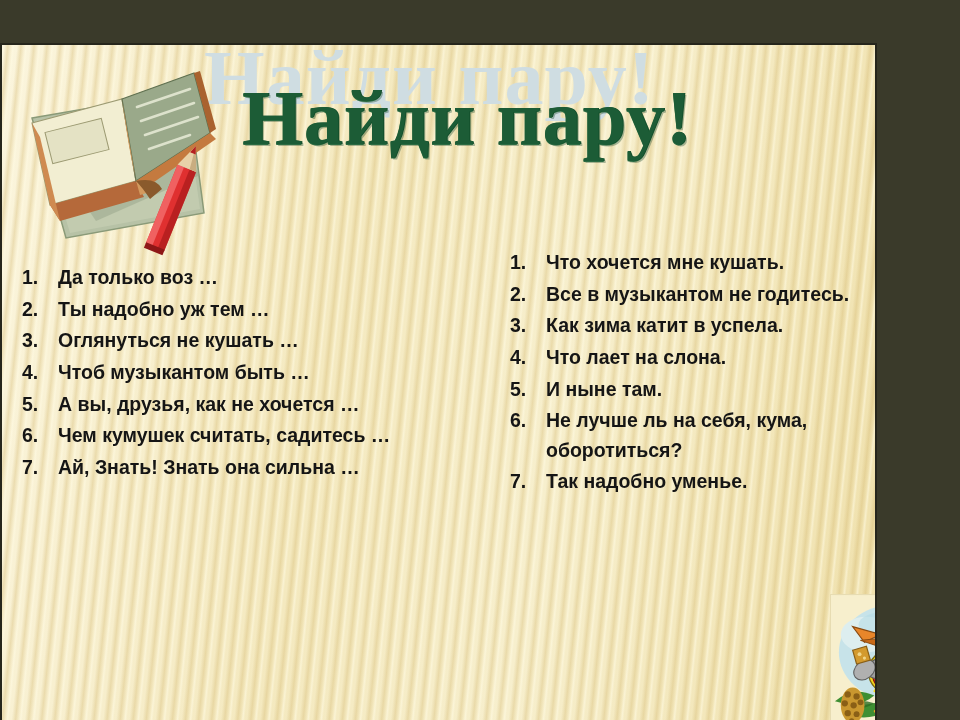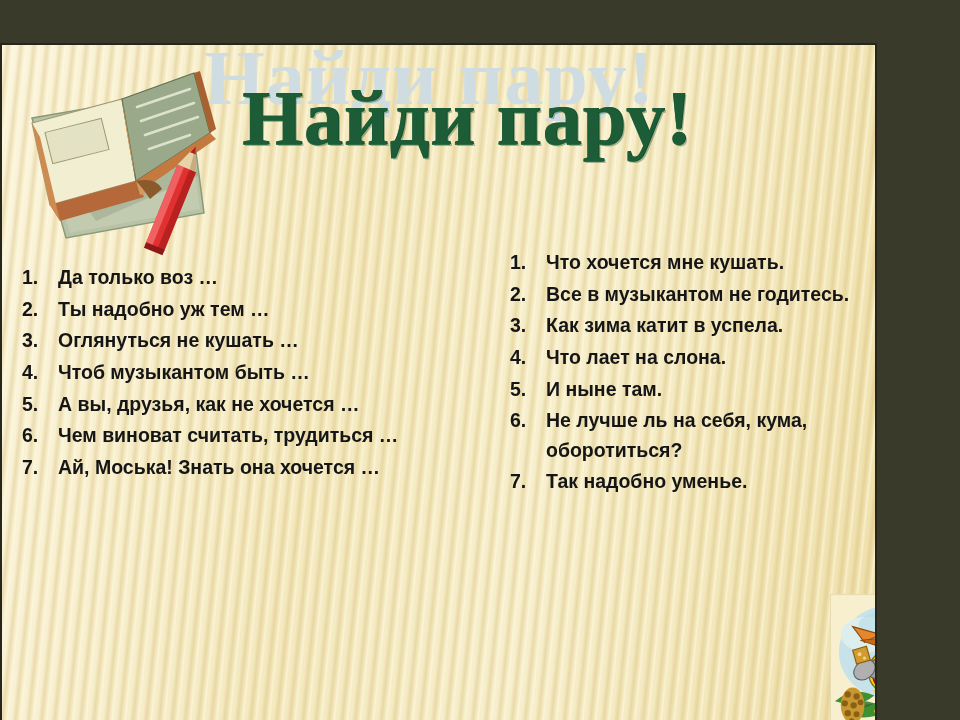--- a/index.html
+++ b/index.html
@@ -196,25 +196,25 @@
     <div class="item">
       <span class="item-num">4.</span>
       <span class="item-text">Чтоб музыкантом быть …</span>
     </div>
     <div class="item">
       <span class="item-num">5.</span>
       <span class="item-text">А вы, друзья, как не хочется …</span>
     </div>
     <div class="item">
       <span class="item-num">6.</span>
-      <span class="item-text">Чем виноват считать, трудиться …</span>
+      <span class="item-text">Чем кумушек считать, садитесь …</span>
     </div>
     <div class="item">
       <span class="item-num">7.</span>
-      <span class="item-text">Ай, Моська! Знать она хочется …</span>
+      <span class="item-text">Ай, Знать! Знать она сильна …</span>
     </div>
   </div>
 
   <div class="col col-right">
     <div class="item">
       <span class="item-num">1.</span>
       <span class="item-text">Что хочется мне кушать.</span>
     </div>
     <div class="item">
       <span class="item-num">2.</span>

